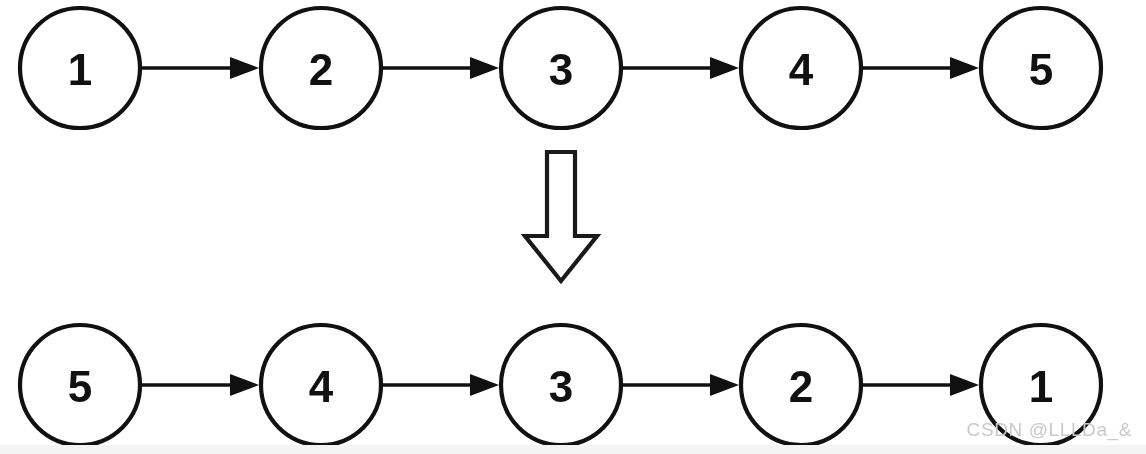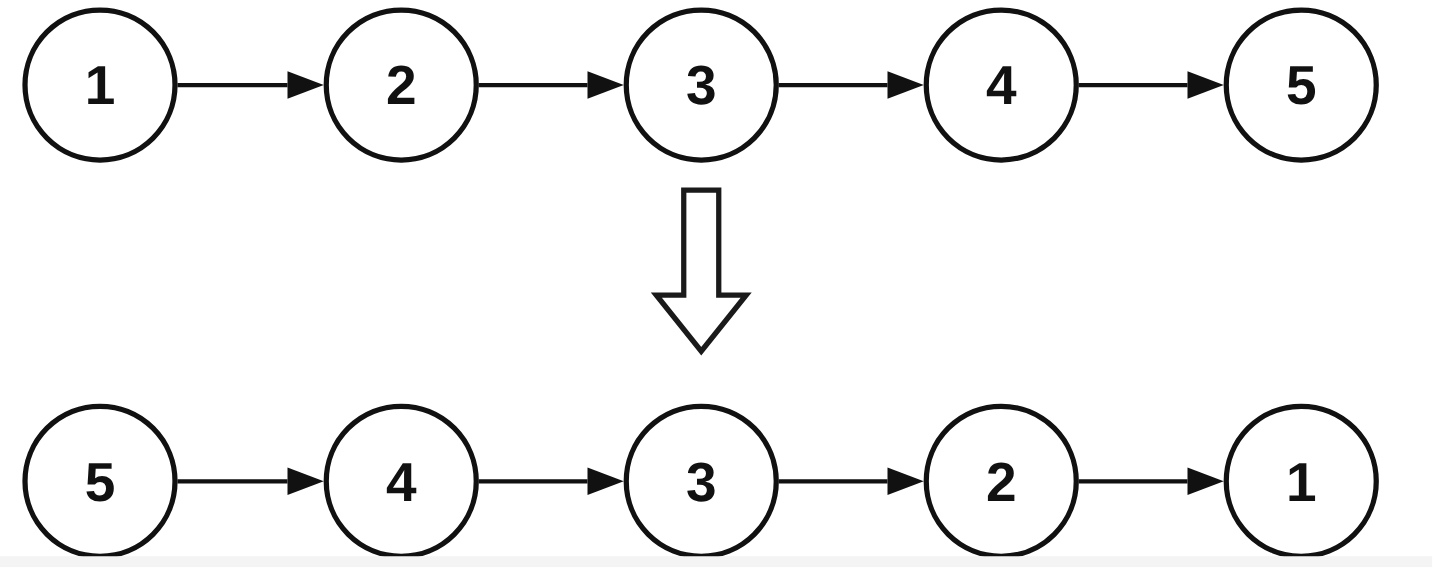--- a/index.html
+++ b/index.html
@@ -168,14 +168,15 @@
         <circle class="node-circle" cx="1041" cy="385" r="60"></circle>
         <text class="node-label" x="1041" y="386">1</text>
       </g>
 
     </g>
 
   </svg>
 
   <div id="bottom-band"></div>
 
+  <div class="watermark">CSDN @LLLDa_&amp;</div>
 
 </div>
 
 </body></html>

